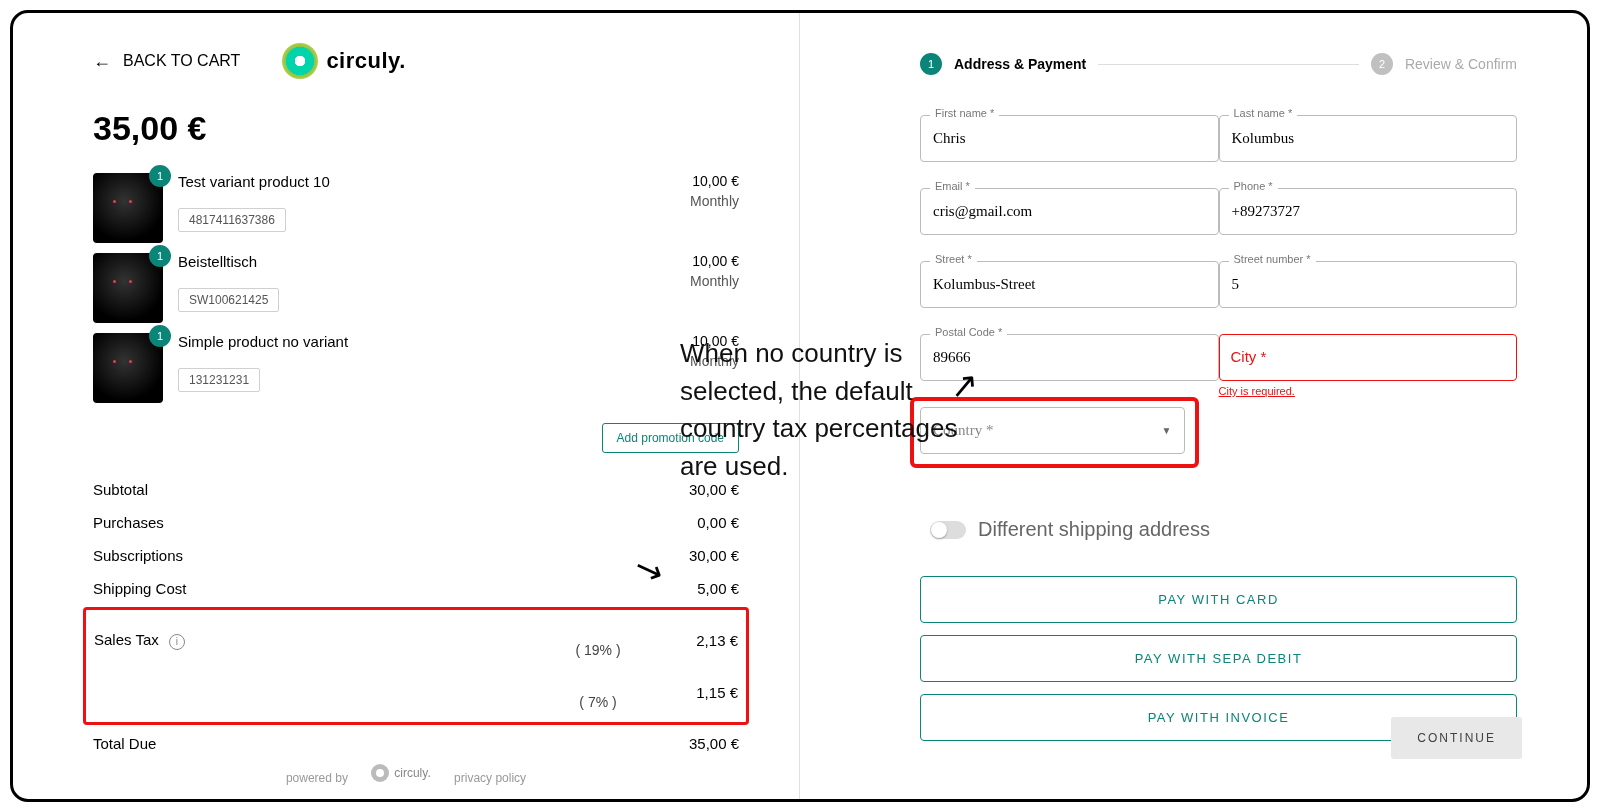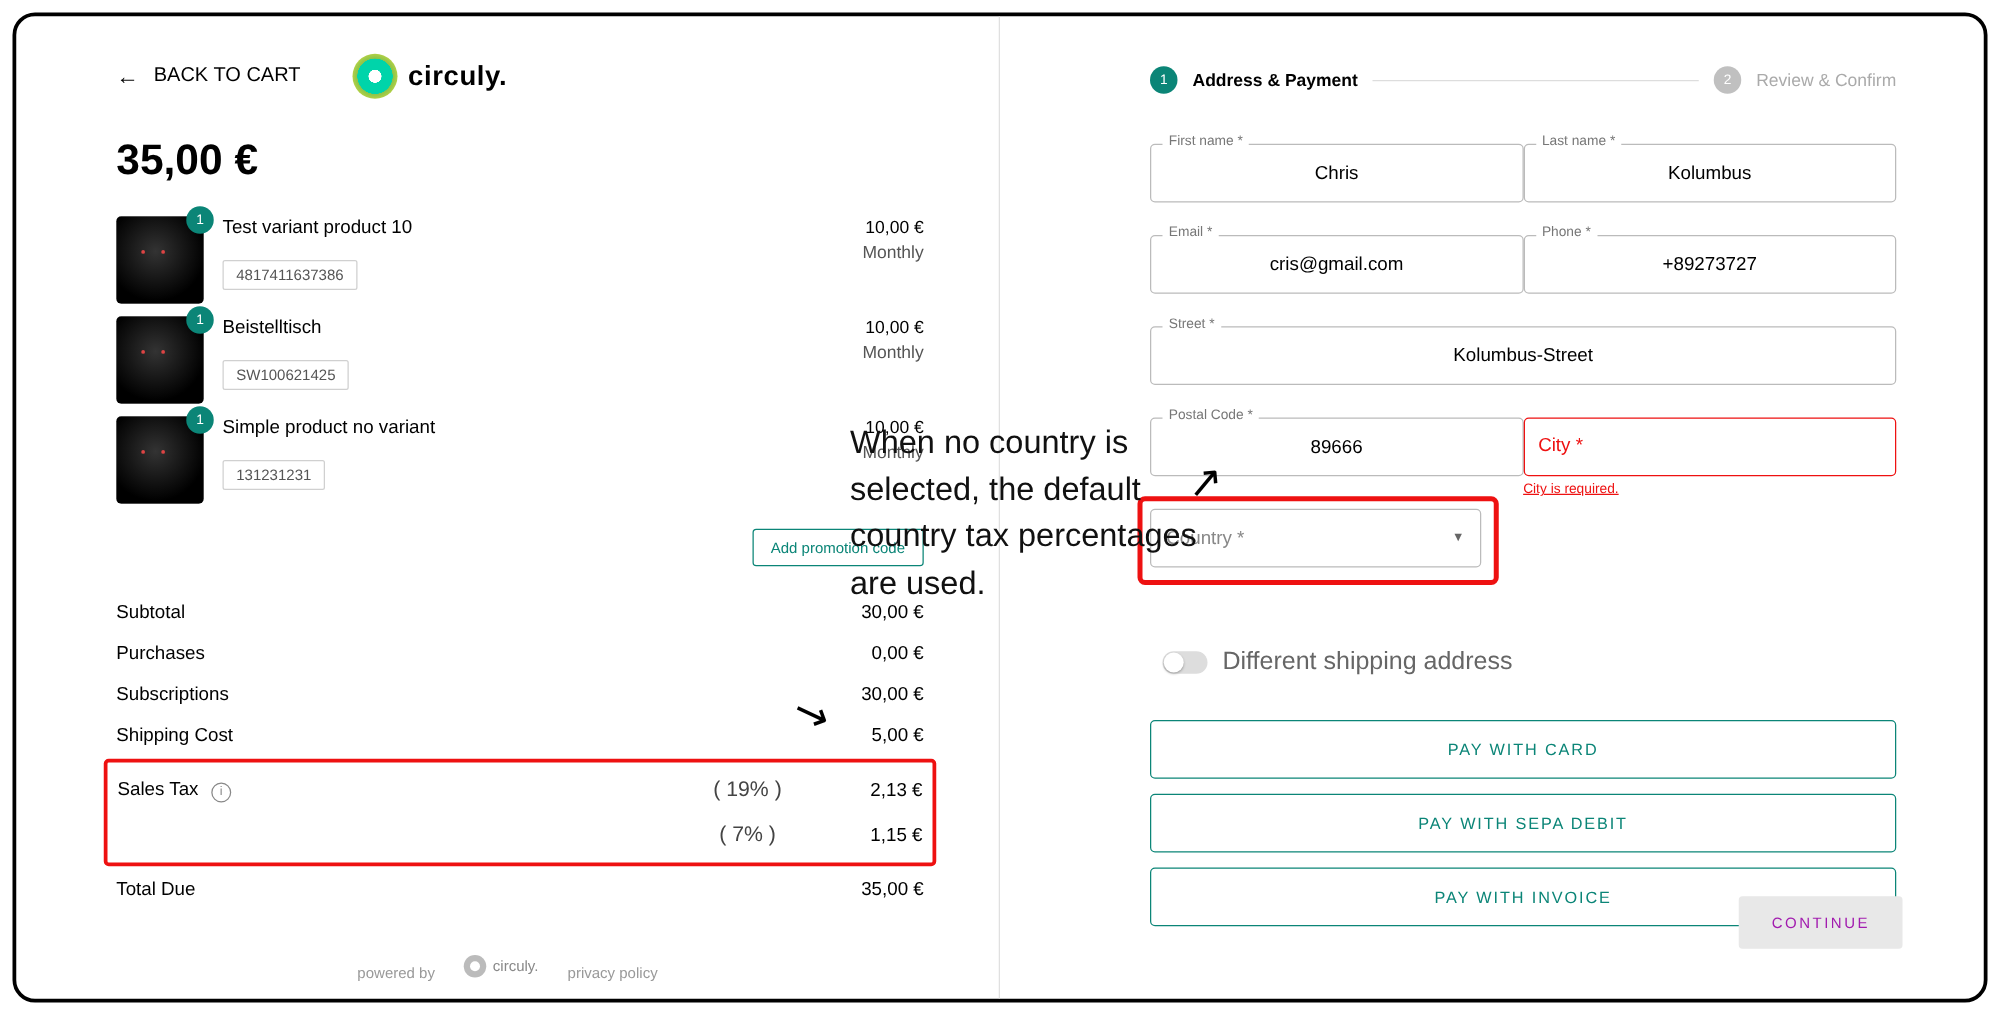--- a/index.html
+++ b/index.html
@@ -62,21 +62,21 @@
   .item-price { text-align:right; font-size:14px; min-width:100px;}
   .item-price .interval { color:#555; margin-top:4px;}
   .promo-btn {
     float:right; border:1px solid #0b8577; color:#0b8577; background:#fff;
     padding:7px 14px; font-size:12px; border-radius:3px; margin: 10px 0 20px 0; cursor:pointer;
   }
   .clear { clear:both; }
   .summary { font-size:15px; }
   .summary-row { display:flex; padding:8px 0; align-items:center;}
   .summary-row .lbl { flex:1; }
-  .summary-row .mid { width:100px; text-align:center; color:#444; font-size:17px;}
+  .summary-row .mid { width:100px; text-align:center; color:#444; font-size:14px;margin-top:20px;}
   .summary-row .val { width:90px; text-align:right; }
   .info-icon {
     display:inline-block; width:16px; height:16px; border:1px solid #888; border-radius:50%;
     font-size:10px; line-height:14px; text-align:center; color:#888; margin-left:6px;
   }
   .tax-highlight {
     border:3px solid #e11; border-radius:4px; padding:4px 8px; margin:2px -10px;
   }
   .footer { position:absolute; bottom:14px; left:0; right:0; text-align:center; font-size:12px; color:#999;}
   .footer-logo { display:inline-flex; align-items:center; gap:5px; margin:0 20px; color:#888;}
@@ -87,21 +87,21 @@
   .step-circle { width:22px;height:22px;border-radius:50%;display:flex;align-items:center;justify-content:center;font-size:11px;color:#fff;}
   .step-circle.active { background:#0b8577;}
   .step-circle.inactive { background:#c0c0c0;}
   .step-label.active { font-weight:600; }
   .step-label.inactive { color:#aaa; }
   .step-line { flex:1; height:1px; background:#ddd;}
   .form-row { display:flex; margin-bottom:26px;}
   .field { flex:1; position:relative; }
   .field input, .field .select {
     width:100%; border:1px solid #bbb; border-radius:4px; padding:14px 12px; font-size:15px;
-    background:#fff; outline:none; font-family:Liberation Sans, sans-serif;text-align:center;
+    background:#fff; outline:none; font-family:Liberation Serif, serif;
   }
   .field .flabel {
     position:absolute; top:-8px; left:10px; background:#fff; padding:0 5px; font-size:11px; color:#777;
   }
   .field .placeholder { color:#888; font-size:15px;}
   .field.error input, .field.error .select { border-color:#e11;}
   .field.error .placeholder-label{
     position:absolute; left:12px; top:14px; color:#e11; font-size:15px; pointer-events:none;
   }
   .error-msg { color:#e11; font-size:11px; margin-top:4px; position:absolute;text-decoration:underline;}
@@ -116,21 +116,21 @@
     content:""; position:absolute; left:1px; top:1px; width:16px; height:16px; border-radius:50%;
     background:#fff; box-shadow:0 1px 2px rgba(0,0,0,0.3);
   }
   .pay-btn {
     width:100%; border:1px solid #0b8577; color:#0b8577; background:#fff;
     padding:15px; font-size:13px; letter-spacing:1.5px; border-radius:4px; margin-bottom:12px;
     cursor:pointer; font-weight:500;
   }
   .continue-btn {
     position:absolute; bottom:40px; right:65px;
-    border:none; background:#e8e8e8; color:#a21caf; padding:14px 26px; font-size:12px; letter-spacing:2px;
+    border:none; background:#e8e8e8; color:#404040; padding:14px 26px; font-size:12px; letter-spacing:2px;
     border-radius:3px;
   }
   
   .annotation {
     position:absolute; left:640px; top:335px; width:320px;
     font-family: -apple-system, BlinkMacSystemFont, "Segoe UI", sans-serif;
     font-size:26px; line-height:1.45; color:#111; z-index:10; background:transparent;margin-left:40px;
   }
   .arrow-right { position:absolute; left:950px; top:365px; z-index:11; font-size:34px; transform:rotate(-5deg);}
   .arrow-left  { position:absolute; left:635px; top:552px; z-index:11; font-size:34px; transform:rotate(160deg) scaleX(-1);}
@@ -272,20 +272,24 @@
       <div class="field">
         <span class="flabel">Phone *</span>
         <input value="+89273727" style="">
       </div>
     </div>
     <div class="form-row">
       <div class="field">
         <span class="flabel">Street *</span>
         <input value="Kolumbus-Street" style="">
       </div>
+      <div class="field">
+        <span class="flabel">Street number *</span>
+        <input value="5" style="">
+      </div>
     </div>
     <div class="form-row">
       <div class="field">
         <span class="flabel">Postal Code *</span>
         <input value="89666" style="">
       </div>
       <div class="field error">
         <input style="">
         <span class="placeholder-label">City *</span>
         <div class="error-msg">City is required.</div>

